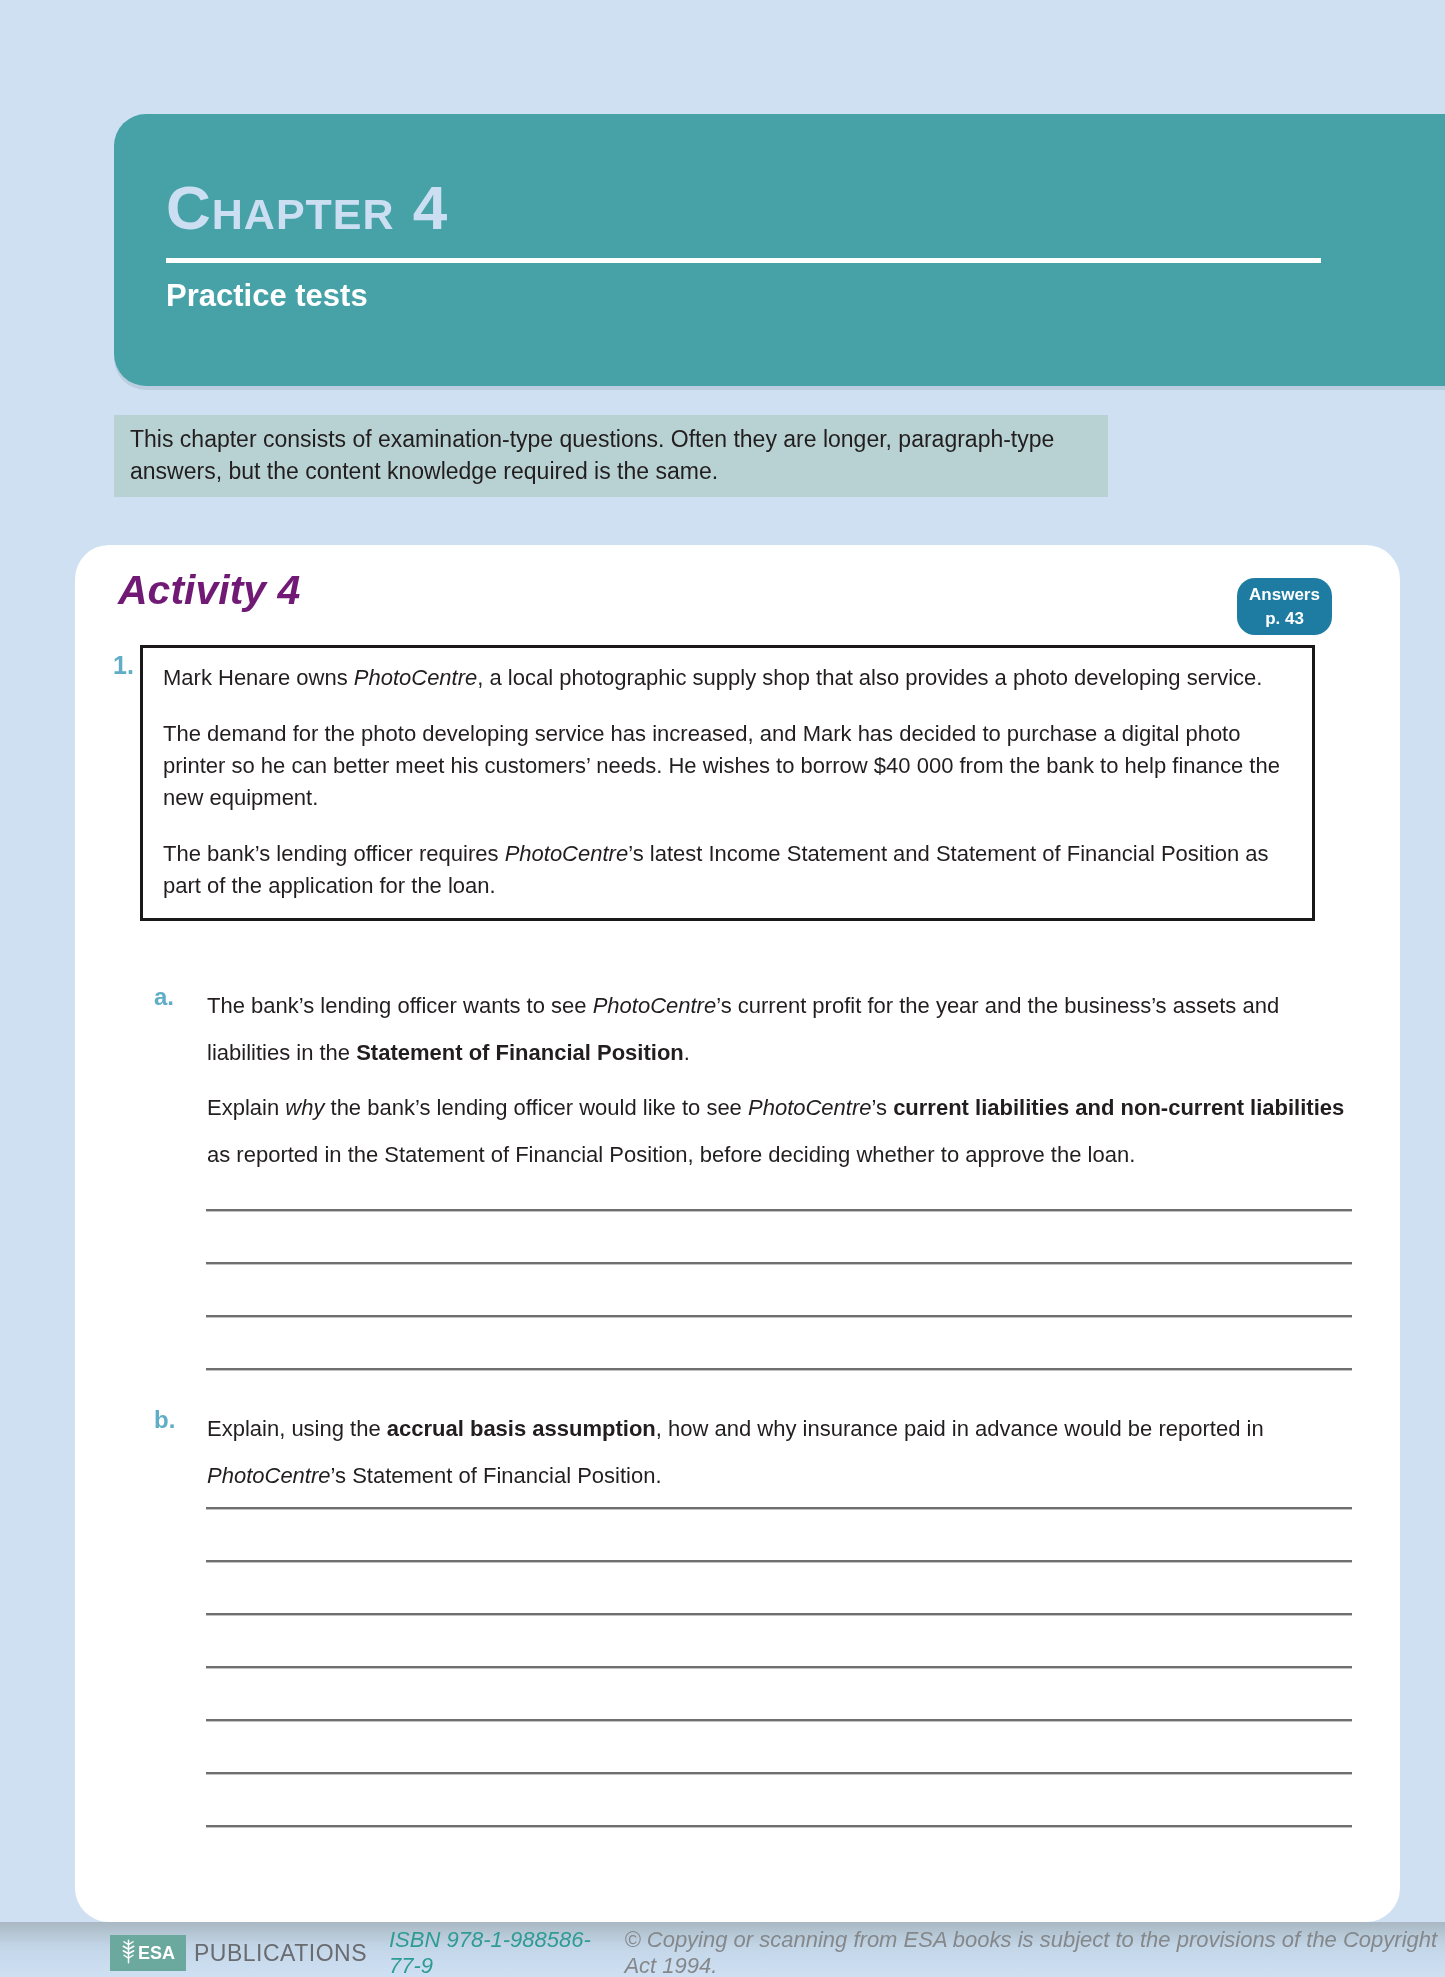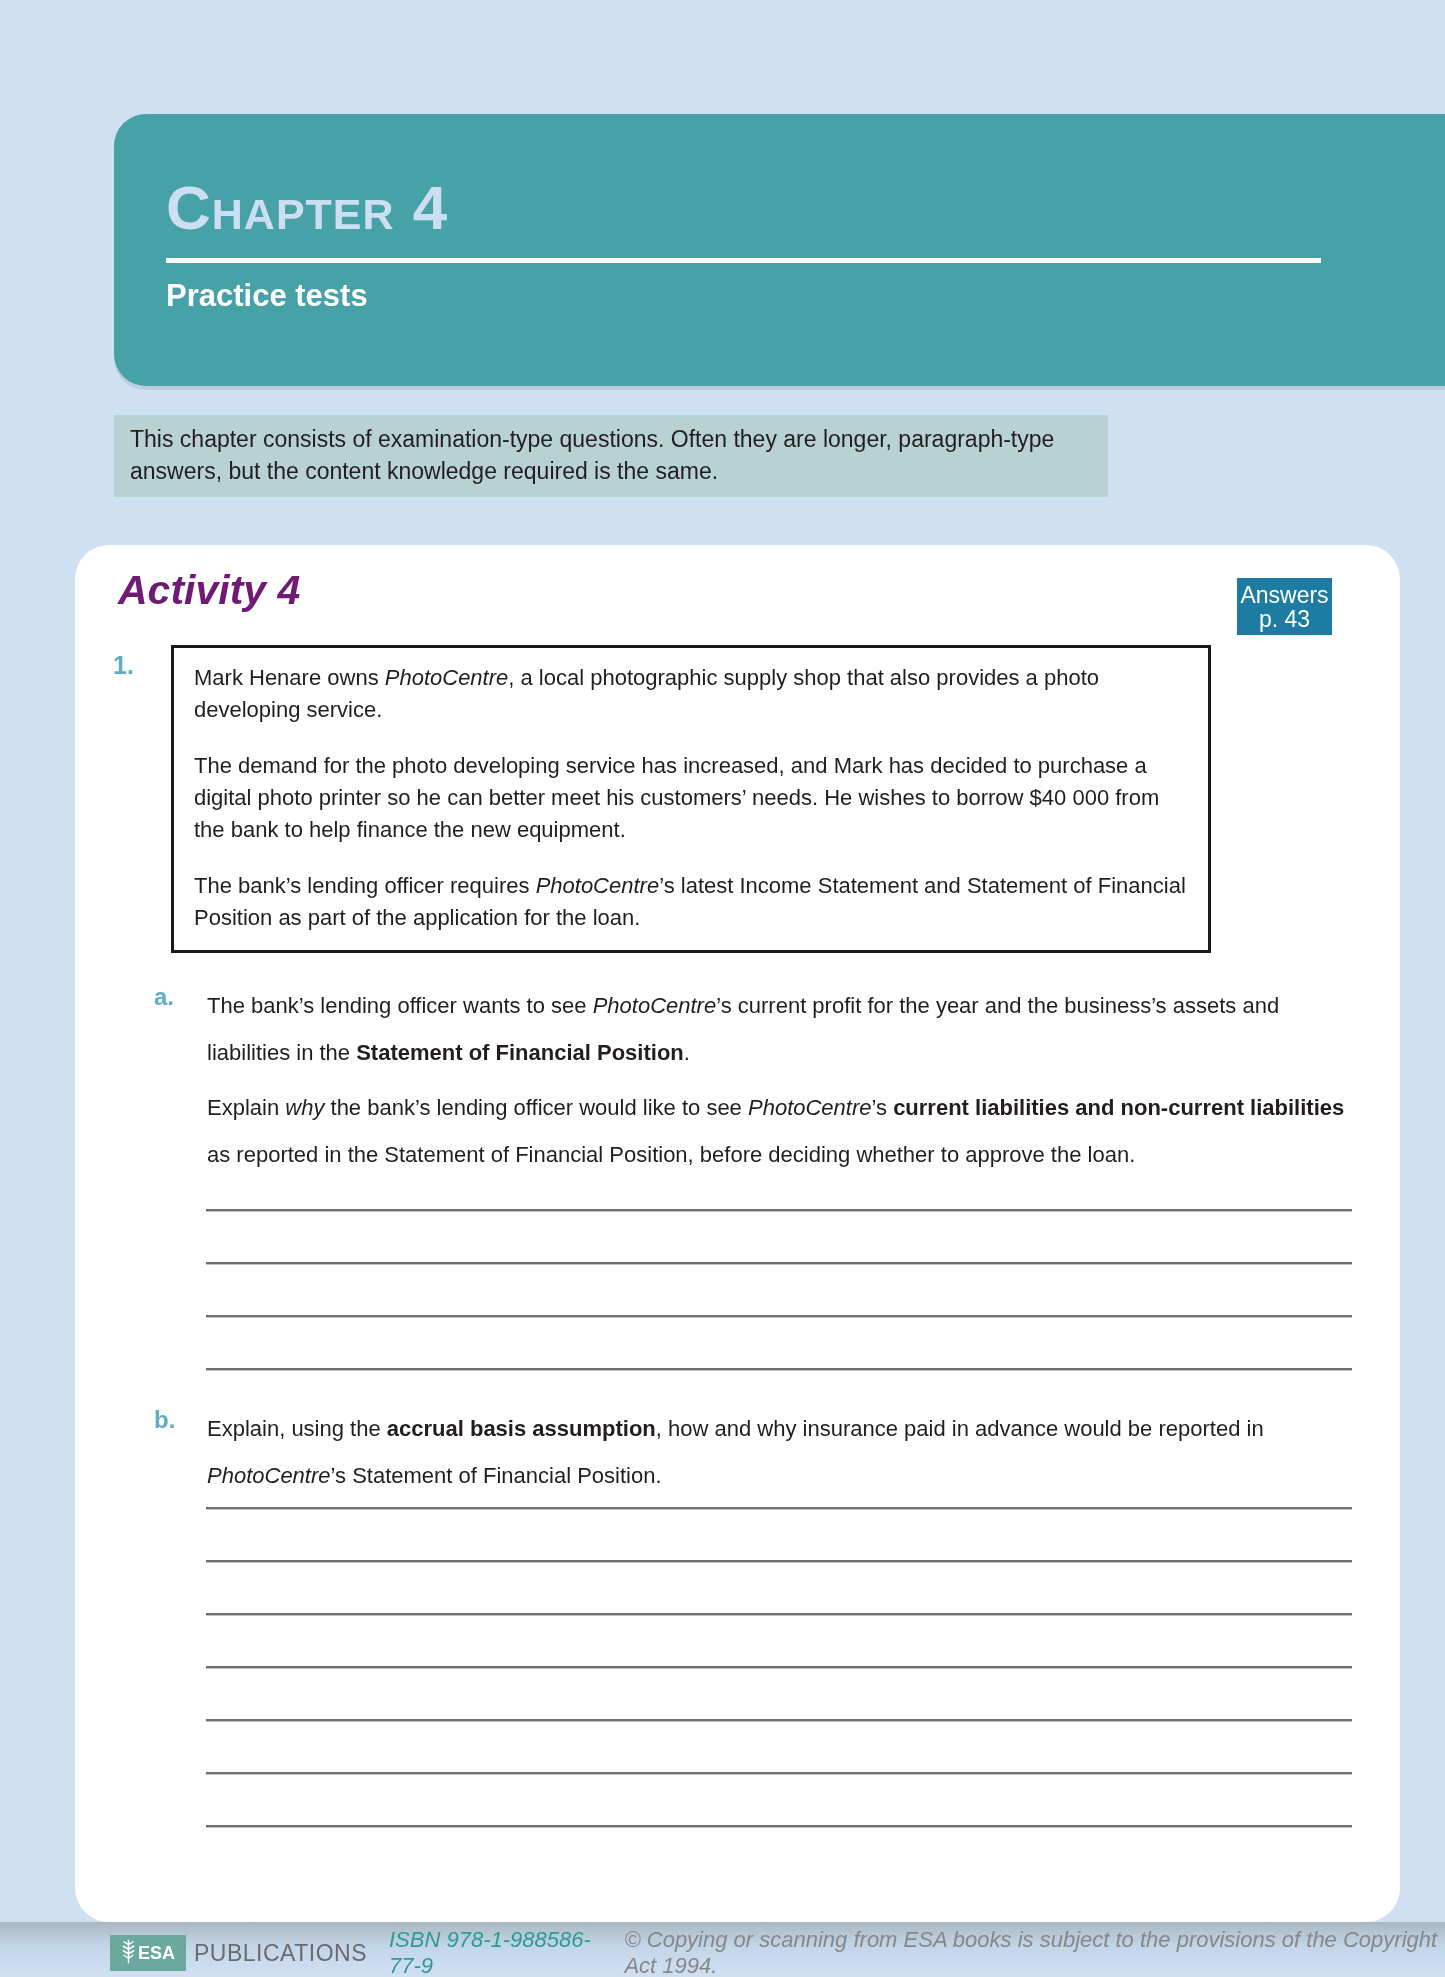--- a/index.html
+++ b/index.html
@@ -35,28 +35,29 @@
   .card {
     position:absolute; left:75px; top:545px; width:1325px; height:1377px;
     background:#ffffff; border-radius:34px;
   }
   .activity-title {
     position:absolute; left:43px; top:22px;
     font-size:41px; font-weight:bold; font-style:italic; color:#701a75;
   }
   .answers-badge {
     position:absolute; left:1162px; top:33px; width:95px; height:57px;
-    background:#1e7ca2; color:#ffffff; font-weight:normal; font-size:23px;
+    background:#1e7ca2; color:#ffffff; font-weight:bold; font-size:17px;
     text-align:center; display:flex; flex-direction:column; justify-content:center;
     line-height:24px;
+    border-radius:18px;
   }
 
   .q-number { position:absolute; left:38px; top:106px; color:#5fadc6; font-weight:bold; font-size:25px; }
   .q-box {
-    position:absolute; left:96px; top:100px; width:1040px;
+    position:absolute; left:65px; top:100px; width:1175px;
     border:3px solid #1b181a; padding:14px 20px 16px;
     font-size:22px; line-height:32px;
   }
   .q-box p { margin:0 0 24px; }
   .q-box p:last-child { margin-bottom:0; }
 
   .part { position:absolute; display:flex; }
   .part-a { left:79px; top:437px; }
   .part-b { left:79px; top:860px; }
   .part-label { width:53px; flex:none; color:#5fadc6; font-weight:bold; font-size:24px; padding-top:1px; }

